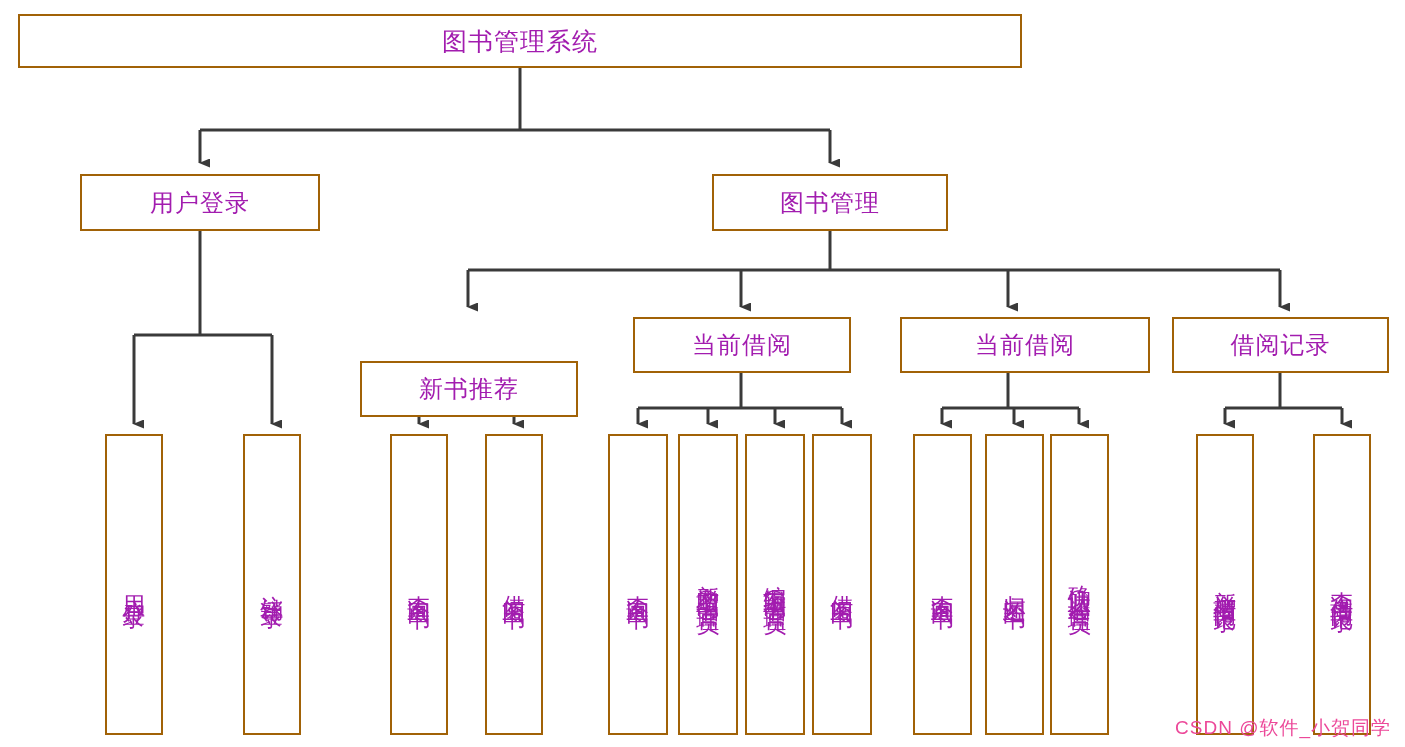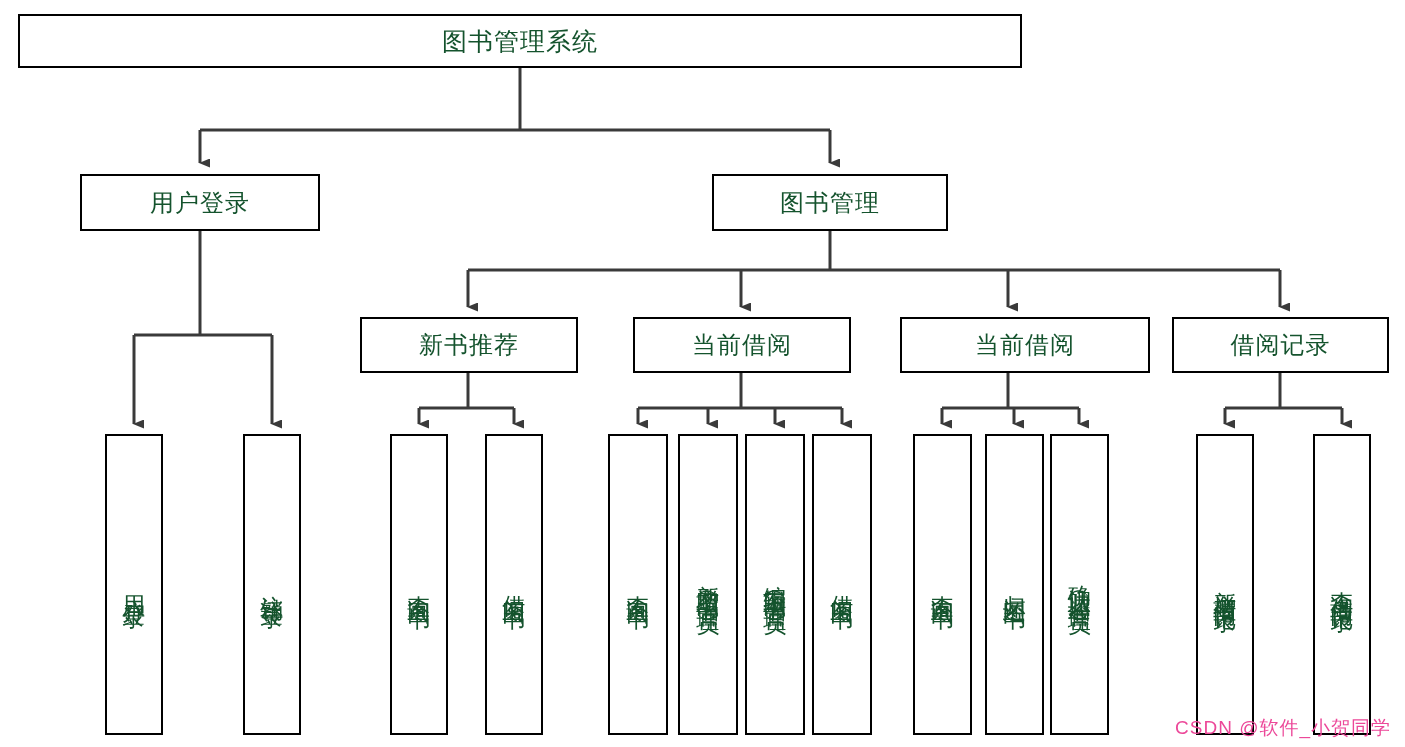--- a/index.html
+++ b/index.html
@@ -22,26 +22,26 @@
     position: absolute;
     left: 0;
     top: 0;
     width: 1405px;
     height: 747px;
     pointer-events: none;
   }
   .node {
     position: absolute;
     box-sizing: border-box;
-    border: 2px solid #000000;
+    border: 2px solid #a16207;
     background: #ffffff;
     display: flex;
     align-items: center;
     justify-content: center;
-    color: #14532d;
+    color: #a21caf;
   }
   .node.horizontal {
     writing-mode: horizontal-tb;
     font-size: 24px;
     letter-spacing: 1px;
   }
   .node.vertical {
     writing-mode: vertical-rl;
     text-orientation: upright;
     font-size: 23px;
@@ -61,21 +61,21 @@
     left: 18px; top: 14px; width: 1004px; height: 54px;
     font-size: 25px;
   }
   #node-user-login {
     left: 80px; top: 174px; width: 240px; height: 57px;
   }
   #node-book-manage {
     left: 712px; top: 174px; width: 236px; height: 57px; text-align: right;
   }
   .lvl2 { top: 317px; height: 56px; }
-  #node-new-book-rec { left: 360px; width: 218px; }
+  #node-new-book-rec { left: 360px; width: 218px; margin-top: 44px; }
   #node-book-borrow  { left: 633px; width: 218px; }
   #node-current-borrow { left: 900px; width: 250px; }
   #node-borrow-record { left: 1172px; width: 217px; }
 
   .leaf { top: 434px; height: 301px; }
 
   #leaf-user-login   { left: 105px; width: 58px; }
   #leaf-user-logout  { left: 243px; width: 58px; }
   #leaf-query-book-1 { left: 390px; width: 58px; }
   #leaf-borrow-book-1{ left: 485px; width: 58px; }

